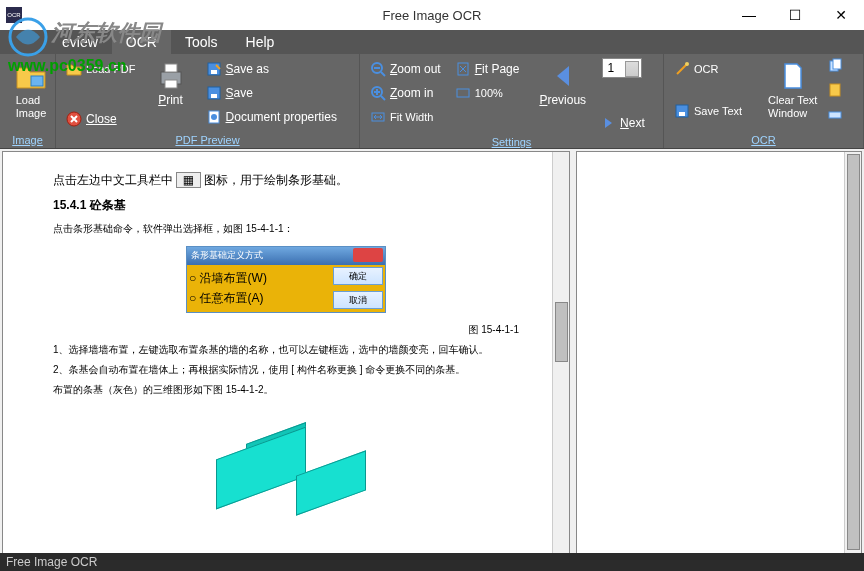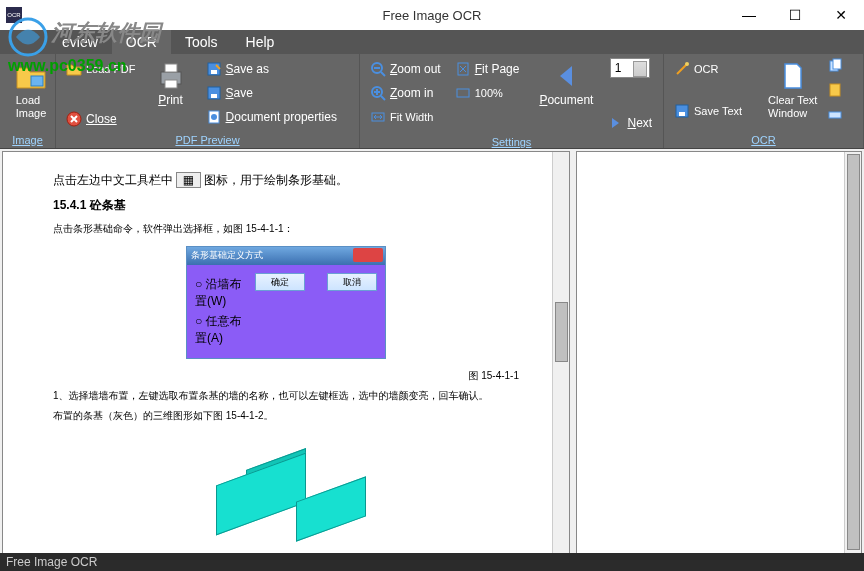--- a/index.html
+++ b/index.html
@@ -33,27 +33,27 @@
 .content{height:506px;display:flex;background:#f0f0f0}
 .pane{background:#fff;border:1px solid #888;position:relative;overflow:hidden}
 .pane-left{width:568px;margin:2px 0 2px 2px}
 .pane-right{flex:1;margin:2px 2px 2px 6px}
 .vscroll{position:absolute;right:0;top:0;width:17px;height:100%;background:#f0f0f0;border-left:1px solid #ccc}
 .vscroll-thumb{position:absolute;left:2px;width:13px;background:#c0c0c0;border:1px solid #888}
 .statusbar{height:18px;background:#2b2b2b;color:#ccc;font-size:11px;padding:2px 6px;position:absolute;bottom:0;left:0;right:0}
 .doc{padding:14px 50px;font-size:11px;color:#000;font-family:SimSun,serif}
 .doc p{margin:6px 0;font-size:10px}
 .doc h4{font-size:12px;margin:8px 0}
-.dialog{width:200px;border:1px solid #5a8fc4;margin:10px auto;background:#8b5cf6}
+.dialog{width:200px;border:1px solid #5a8fc4;margin:10px auto;background:#eab308}
 .dialog-tb{height:18px;background:linear-gradient(#6fa8e0,#3b6fb0);position:relative}
 .dialog-tb .dclose{position:absolute;right:2px;top:1px;width:30px;height:14px;background:#d44;border-radius:2px}
-.dialog-body{padding:8px;display:flex;gap:10px}
+.dialog-body{padding:2px;display:flex;gap:10px}
 .dialog-opts{flex:1;font-size:9px}
 .dialog-opts div{margin:3px 0}
-.dialog-btns{display:flex;flex-direction:row;gap:22px}
+.dialog-btns{display:flex;flex-direction:column;gap:6px}
 .dialog-btns span{display:block;width:50px;height:18px;border:1px solid #6a9fd4;background:linear-gradient(#e8f2ff,#cde4ff);font-size:9px;text-align:center;line-height:16px}
 .iso-box{margin:16px auto;width:200px;height:110px;position:relative}
 
 .iso{position:absolute;background:#17e0d0;border:1px solid #0a9890}
 .iso.a{width:90px;height:50px;left:30px;top:30px;transform:skewY(-20deg)}
 .iso.b{width:70px;height:40px;left:110px;top:50px;transform:skewY(-20deg)}
 .iso.c{width:60px;height:30px;left:60px;top:20px;transform:skewY(-20deg);background:#12c5b7}
 
 .ico svg{width:100%;height:100%}
 </style>
@@ -195,21 +195,21 @@
           <span class="ico"><svg viewBox="0 0 16 16">
                 <rect x="2" y="4" width="12" height="8" fill="none" stroke="#4a8fe0"></rect>
               </svg></span>
           <span class="lbl">100%</span>
         </div>
       </div>
       <div class="big-btn" style="margin-left:10px">
         <span class="ico"><svg viewBox="0 0 32 32">
               <path d="M22 6L10 16l12 10z" fill="#5a8fe0"></path>
             </svg></span>
-        <span class="lbl"><u>P</u><span>ocument</span></span>
+        <span class="lbl"><u>P</u><span>revious</span></span>
       </div>
       <div class="btn-col" style="margin-left:4px;align-items:center">
         <div class="spin">
             <span>1</span>
           </div>
         <div class="small-btn" style="margin-top:32px">
           <span class="ico"><svg viewBox="0 0 16 16">
                 <path d="M5 3l7 5-7 5z" fill="#5a8fe0"></path>
               </svg></span>
           <span class="lbl"><u>N</u><span>ext</span></span>
@@ -275,20 +275,21 @@
             <div>○ 任意布置(A)</div>
           </div>
           <div class="dialog-btns">
             <span>确定</span>
             <span>取消</span>
           </div>
         </div>
       </div>
       <p style="text-align:right">图 15-4-1-1</p>
       <p>1、选择墙墙布置，左键选取布置条基的墙的名称，也可以左键框选，选中的墙颜变亮，回车确认。</p>
+      <p>2、条基会自动布置在墙体上；再根据实际情况，使用 [ 构件名称更换 ] 命令更换不同的条基。</p>
       <p>布置的条基（灰色）的三维图形如下图 15-4-1-2。</p>
       <div class="iso-box">
         <div class="iso c"></div>
         <div class="iso a"></div>
         <div class="iso b"></div>
       </div>
     </div>
     <div class="vscroll">
         <div class="vscroll-thumb" style="top:150px;height:60px"></div>
       </div>

